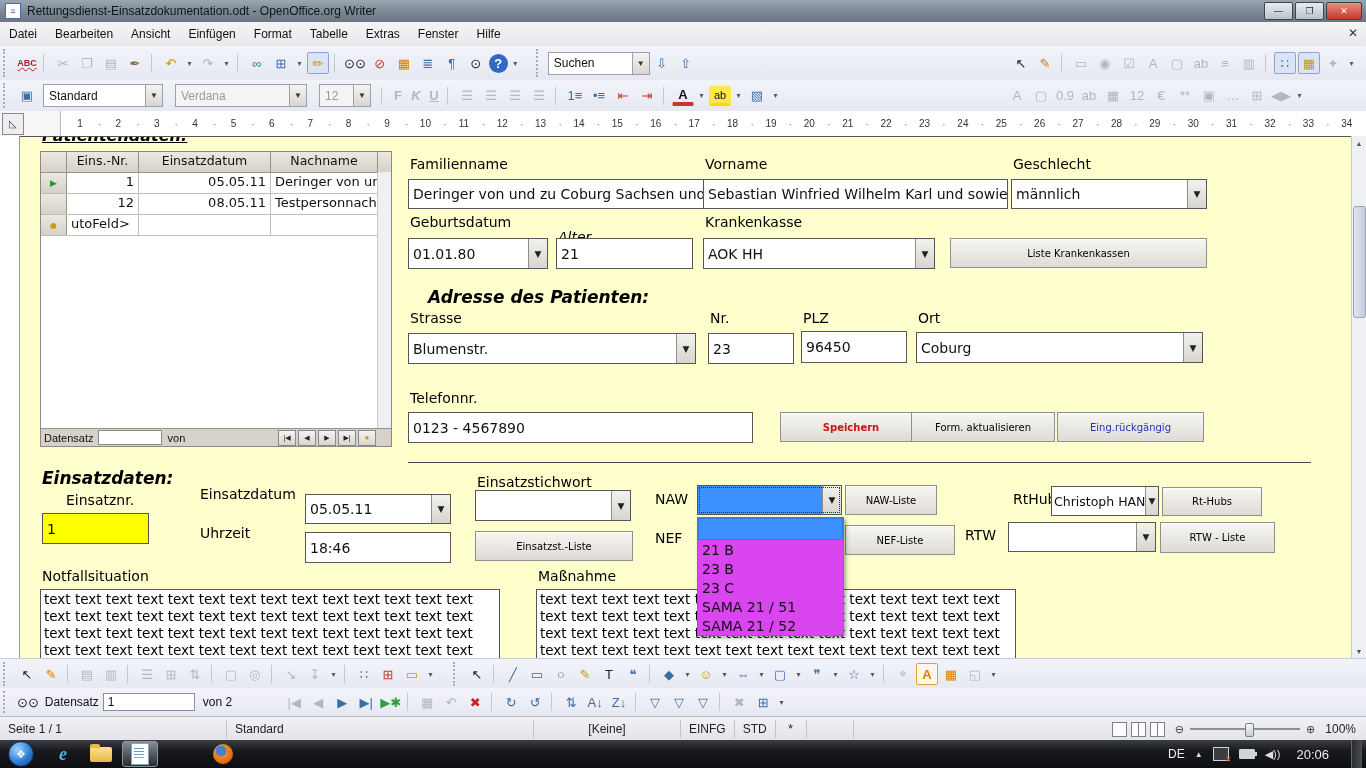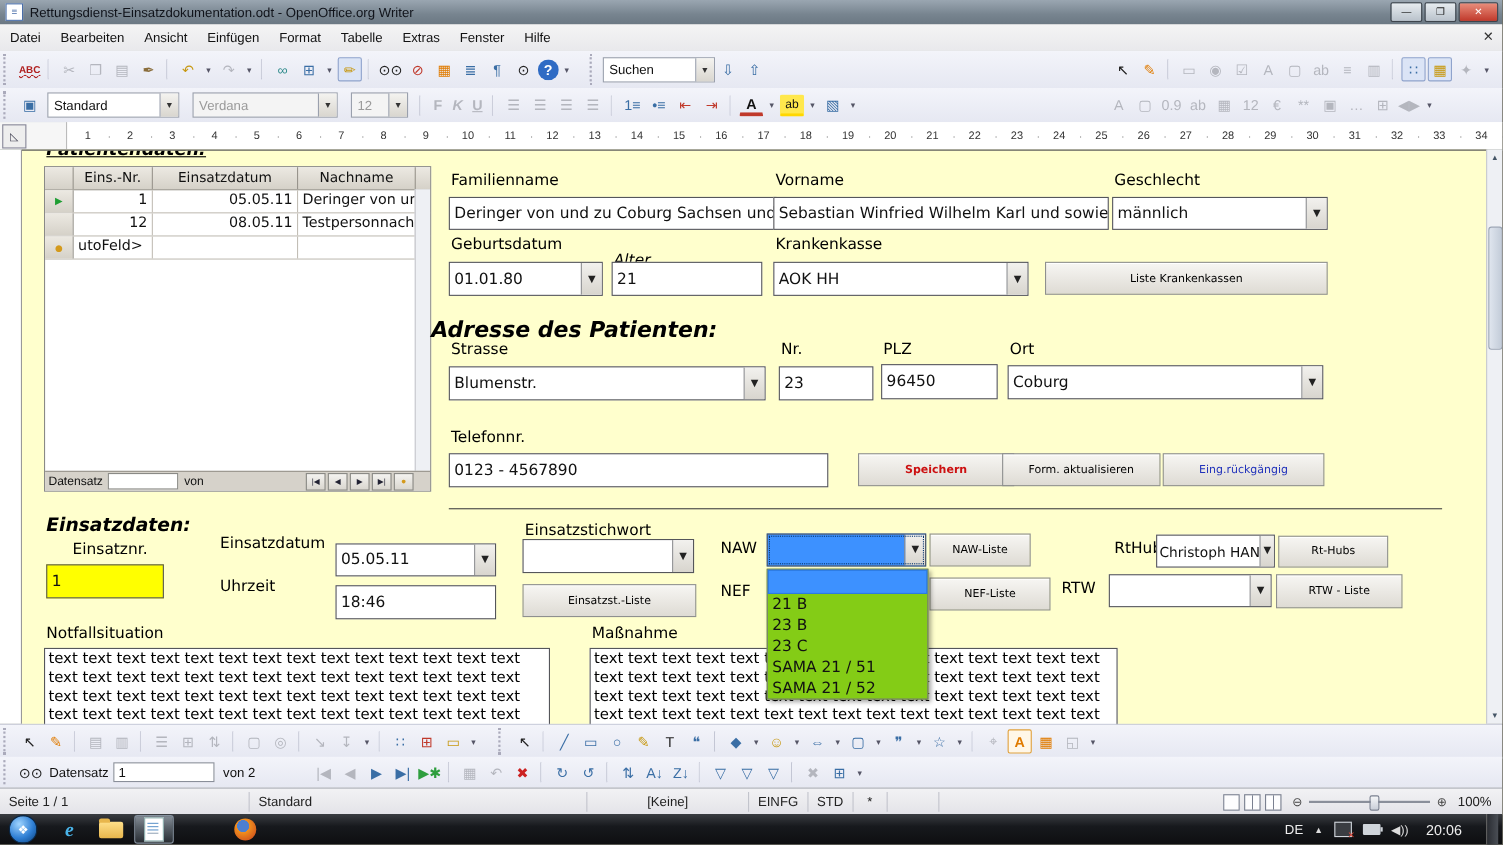--- a/index.html
+++ b/index.html
@@ -93,21 +93,21 @@
   .gmark.green{color:#1f9e33;} .gmark.dot{color:#d49a1c;font-size:8px;}
   .gscroll{position:absolute;right:0;top:20px;bottom:18px;width:13px;background:#eef0f4;border-left:1px solid #c6c8cc;}
   .gfoot{position:absolute;left:0;bottom:0;width:100%;height:18px;background:#d6d2ca;border-top:1px solid #98948c;
     display:flex;align-items:center;font-size:11px;box-sizing:border-box;padding:0 3px;}
   .gfoot .ginput{width:62px;height:13px;background:#fff;border:1px solid #8a8a86;margin:0 6px 0 4px;}
   .gnav{margin-left:auto;display:flex;gap:2px;align-items:center;padding-right:12px;}
   .gnb{width:16px;height:14px;background:linear-gradient(#f4f3f0,#d9d6cf);border:1px solid #8a8a86;
     display:flex;align-items:center;justify-content:center;font-size:7px;color:#223;}
   .gnb.newrec{color:#d49a1c;font-size:8px;}
   
-  .ddlist{position:absolute;left:677px;top:380px;width:145px;background:#84cc16;border:1px solid #777;
+  .ddlist{position:absolute;left:677px;top:380px;width:145px;background:#d946ef;border:1px solid #777;
     z-index:30;box-shadow:2px 2px 4px rgba(0,0,0,.35);font-family:"DejaVu Sans",sans-serif;font-size:14px;}
   .dditem{height:19px;padding:0 4px;display:flex;align-items:center;white-space:nowrap;overflow:hidden;}
   .dditem.selrow{background:#3d91ff;height:20px;border:1px solid #2d7be0;}
   .fld.focusblue{background:#3d91ff;outline:1px dotted #06366e;outline-offset:-3px;}
   
   .statusbar{position:absolute;left:0;top:716px;width:1366px;height:24px;background:linear-gradient(#f2f2f4,#e3e3e8);
     border-top:1px solid #b9bcc4;display:flex;align-items:center;font-size:12px;color:#222;}
   .sseg{height:18px;display:flex;align-items:center;padding:0 8px;border-right:1px solid #c2c4cc;white-space:nowrap;}
   .viewic{width:13px;height:13px;border:1px solid #7a8090;background:#fdfdfe;margin:0 2px;}
   .viewic.multi{background:linear-gradient(90deg,#fdfdfe 45%,#7a8090 45%,#7a8090 55%,#fdfdfe 55%);}
@@ -418,21 +418,21 @@
       <div class="fld" style="left:536px;top:101px;width:137px;height:31px;">
         <span class="fval">21</span>
         </div>
       <span class="lbl" style="left:685px;top:77px;">Krankenkasse</span>
       <div class="fld" style="left:683px;top:101px;width:232px;height:31px;">
         <span class="fval">AOK HH</span>
           <span class="fbtn">▼</span>
         </div>
       <div class="pbtn" style="left:930px;top:101px;width:257px;height:30px;">Liste Krankenkassen</div>
 
-      <span class="hdg" style="left:372px;top:150px;font-size:20px;">Adresse des Patienten:</span>
+      <span class="hdg" style="left:408px;top:150px;font-size:17px;">Adresse des Patienten:</span>
       <span class="lbl" style="left:390px;top:173px;">Strasse</span>
       <div class="fld" style="left:388px;top:196px;width:288px;height:31px;">
         <span class="fval">Blumenstr.</span>
           <span class="fbtn">▼</span>
         </div>
       <span class="lbl" style="left:690px;top:173px;">Nr.</span>
       <div class="fld" style="left:688px;top:196px;width:86px;height:31px;">
         <span class="fval">23</span>
         </div>
       <span class="lbl" style="left:783px;top:173px;">PLZ</span>

